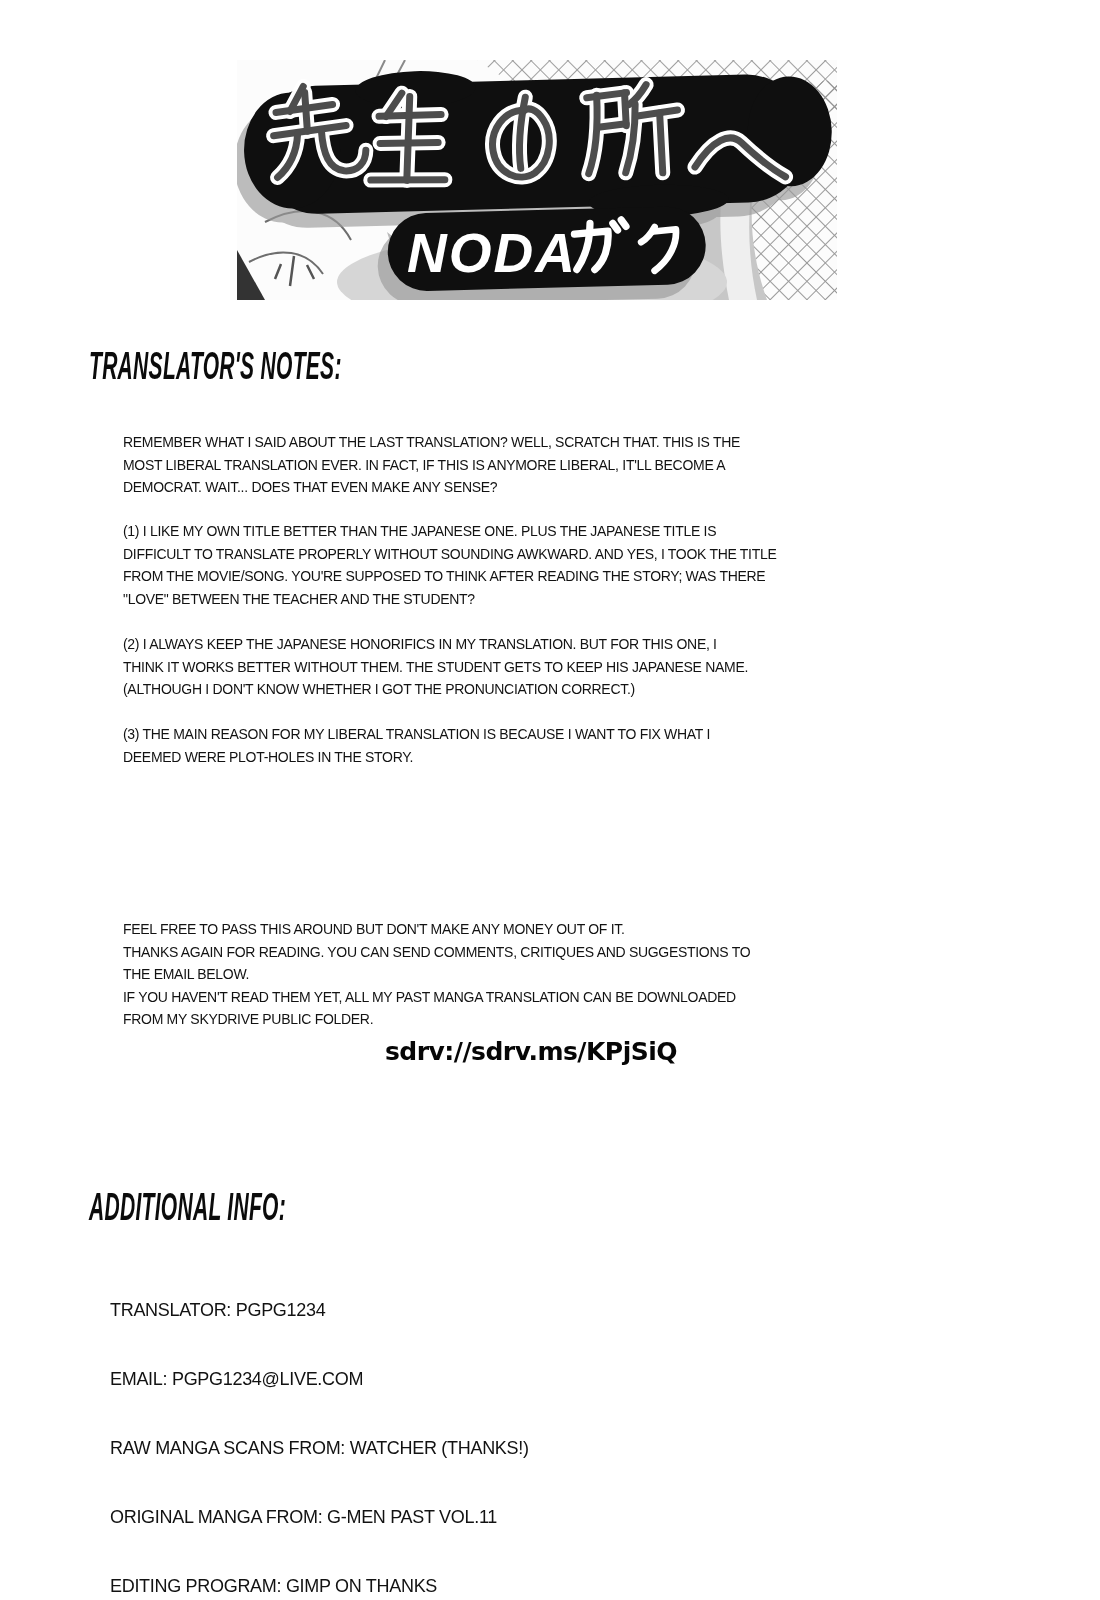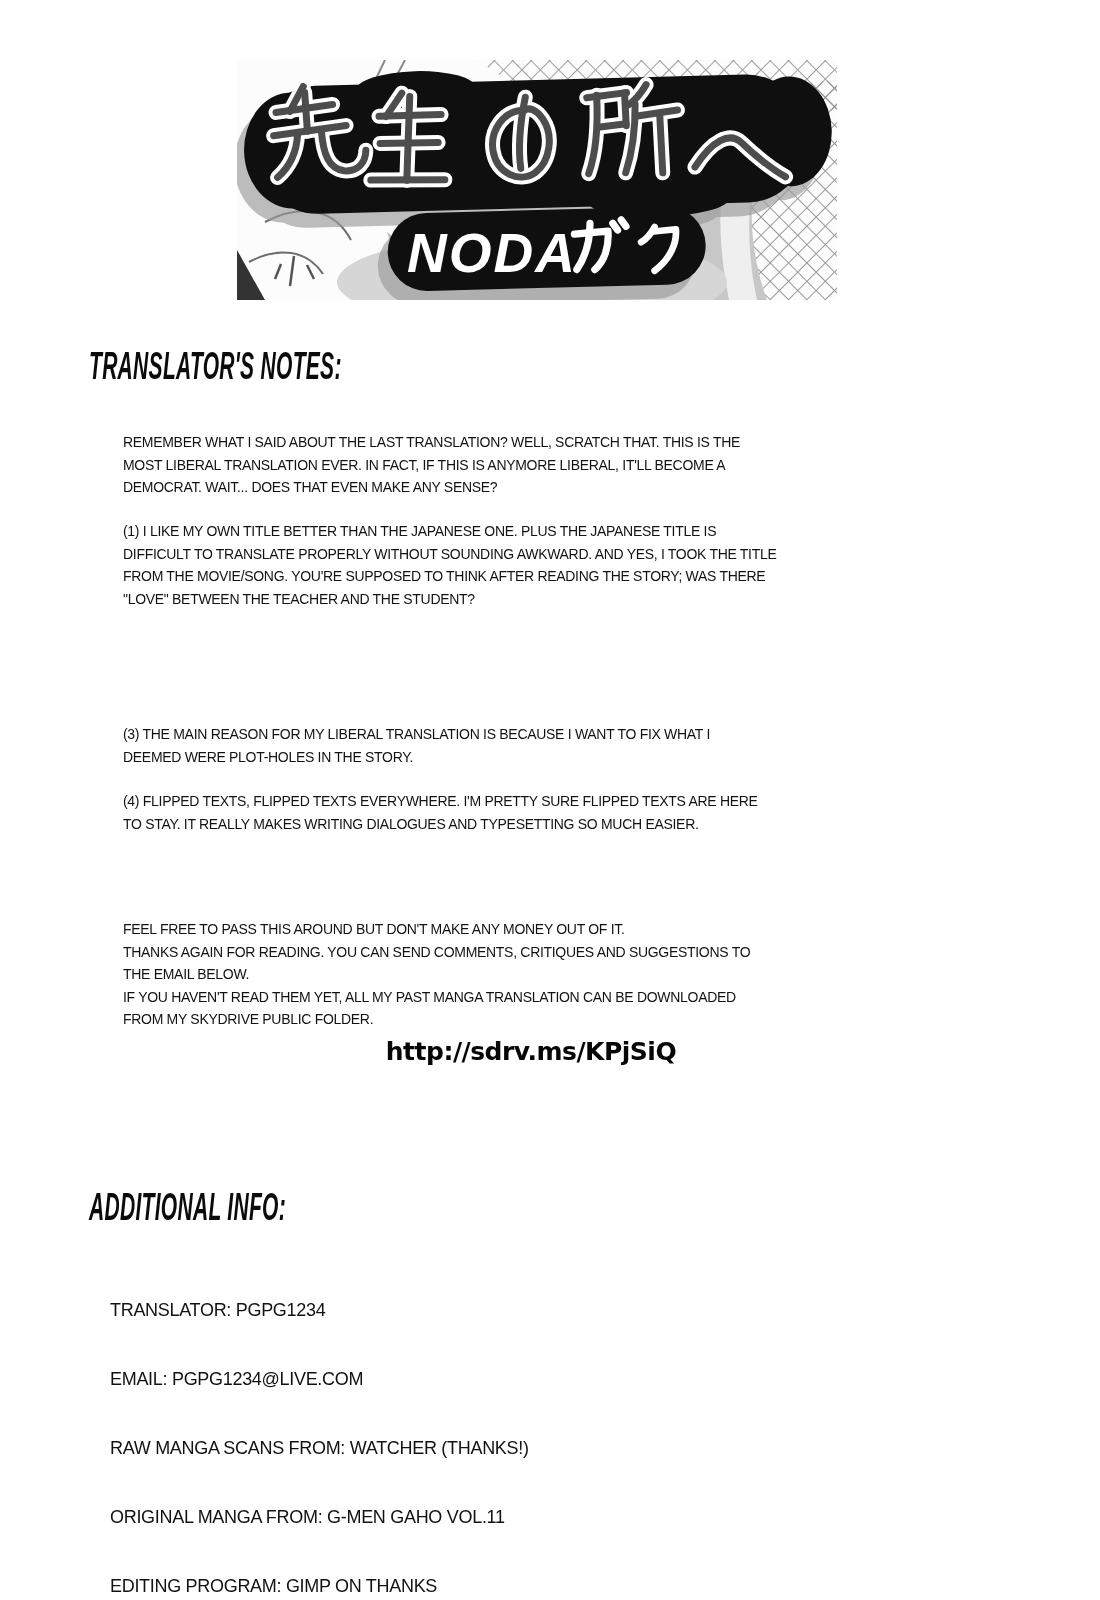--- a/index.html
+++ b/index.html
@@ -181,41 +181,42 @@
 
   <div class="para" style="top:431px">REMEMBER WHAT I SAID ABOUT THE LAST TRANSLATION? WELL, SCRATCH THAT. THIS IS THE
 MOST LIBERAL TRANSLATION EVER. IN FACT, IF THIS IS ANYMORE LIBERAL, IT'LL BECOME A
 DEMOCRAT. WAIT... DOES THAT EVEN MAKE ANY SENSE?</div>
 
   <div class="para" style="top:520px">(1) I LIKE MY OWN TITLE BETTER THAN THE JAPANESE ONE. PLUS THE JAPANESE TITLE IS
 DIFFICULT TO TRANSLATE PROPERLY WITHOUT SOUNDING AWKWARD. AND YES, I TOOK THE TITLE
 FROM THE MOVIE/SONG. YOU'RE SUPPOSED TO THINK AFTER READING THE STORY; WAS THERE
 "LOVE" BETWEEN THE TEACHER AND THE STUDENT?</div>
 
+  <div class="para" style="top:633px">(2) I ALWAYS KEEP THE JAPANESE HONORIFICS IN MY TRANSLATION. BUT FOR THIS ONE, I
+THINK IT WORKS BETTER WITHOUT THEM. THE STUDENT GETS TO KEEP HIS JAPANESE NAME.
+(ALTHOUGH I DON'T KNOW WHETHER I GOT THE PRONUNCIATION CORRECT.)</div>
 
   <div class="para" style="top:723px">(3) THE MAIN REASON FOR MY LIBERAL TRANSLATION IS BECAUSE I WANT TO FIX WHAT I
 DEEMED WERE PLOT-HOLES IN THE STORY.</div>
 
-  <div class="para" style="top:790px">(4) FLIPPED TEXTS, FLIPPED TEXTS EVERYWHERE. I'M PRETTY SURE FLIPPED TEXTS ARE HERE
-TO STAY. IT REALLY MAKES WRITING DIALOGUES AND TYPESETTING SO MUCH EASIER.</div>
 
   <div class="para" style="top:918px">FEEL FREE TO PASS THIS AROUND BUT DON'T MAKE ANY MONEY OUT OF IT.
 THANKS AGAIN FOR READING. YOU CAN SEND COMMENTS, CRITIQUES AND SUGGESTIONS TO
 THE EMAIL BELOW.
 IF YOU HAVEN'T READ THEM YET, ALL MY PAST MANGA TRANSLATION CAN BE DOWNLOADED
 FROM MY SKYDRIVE PUBLIC FOLDER.</div>
 
-  <div class="url-line">http://sdrv.ms/KPjSiQ</div>
+  <div class="url-line">sdrv://sdrv.ms/KPjSiQ</div>
 
 
   <h1 class="heading" style="top:1187px">ADDITIONAL INFO:</h1>
 
   <div class="info-list">
     <div>TRANSLATOR: PGPG1234</div>
     <div>EMAIL: PGPG1234@LIVE.COM</div>
     <div>RAW MANGA SCANS FROM: WATCHER (THANKS!)</div>
-    <div>ORIGINAL MANGA FROM: G-MEN GAHO VOL.11</div>
+    <div>ORIGINAL MANGA FROM: G-MEN PAST VOL.11</div>
     <div>EDITING PROGRAM: GIMP ON THANKS</div>
     
     
   </div>
 
 </div>
 
 </body></html>

